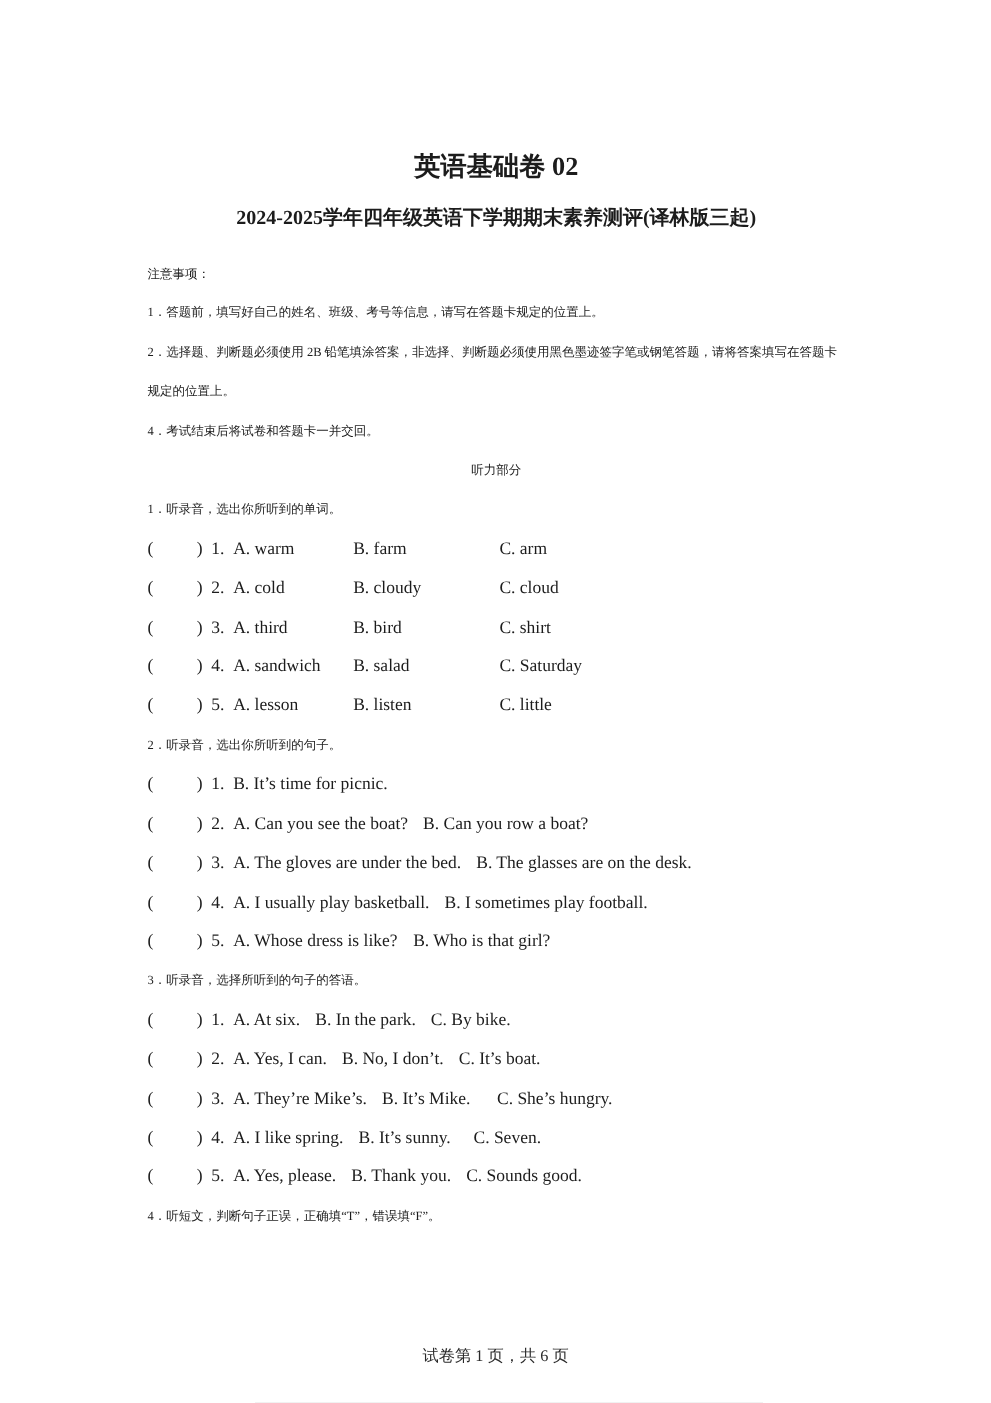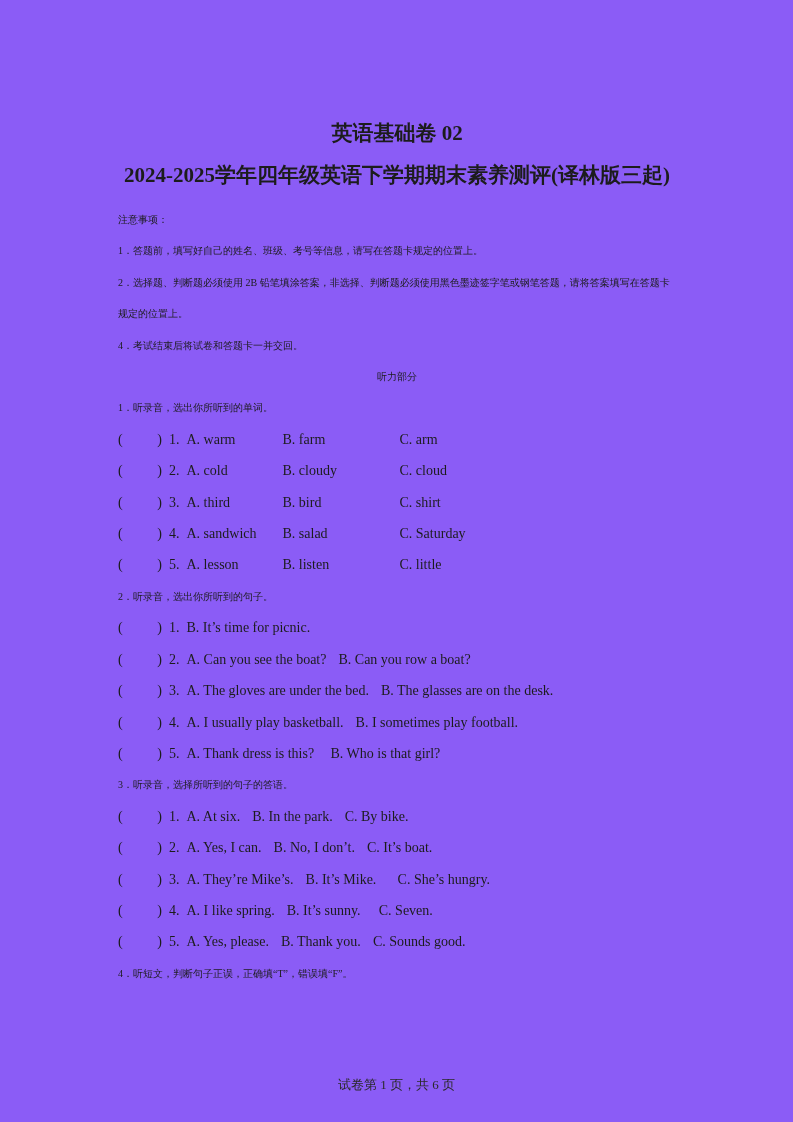--- a/index.html
+++ b/index.html
@@ -1,34 +1,34 @@
 <!DOCTYPE html>
 <html><head>
 <meta charset="utf-8">
 <style>
   html,body{margin:0;padding:0;background:#e8e8e8;}
   .page{
     position:relative;
     width:793px;height:1122px;
     margin:0 auto;
-    background:#8b5cf6;
+    background:#ffffff;
     font-family:"Liberation Serif","DejaVu Serif",serif;
     color:#1c1c1c;
     overflow:hidden;
   }
   .content{
     position:absolute;
     left:118px;top:118px;width:558px;
   }
   .doc-title{
     font-size:21px;font-weight:bold;text-align:center;
     line-height:30px;margin:0 0 12px 0;
   }
   .doc-subtitle{
-    font-size:21px;font-weight:bold;text-align:center;
+    font-size:16px;font-weight:bold;text-align:center;
     line-height:30px;margin:0 0 14px 0;white-space:nowrap;
   }
   .line{
     font-size:10px;line-height:31.4px;margin:0;
   }
   .section-heading{text-align:center;}
   .q-row{
     display:flex;align-items:baseline;
     font-size:14px;line-height:31.4px;white-space:nowrap;
   }
@@ -153,21 +153,21 @@
       <span class="qnum">4.</span>
       <span class="opt optA">A. I usually play basketball.</span>
       <span class="opt optB">B. I sometimes play football.</span>
     </div>
     <div class="q-row p2">
       <span class="paren">
           <span>(</span>
           <span>)</span>
         </span>
       <span class="qnum">5.</span>
-      <span class="opt optA">A. Thank dress is this?</span>
+      <span class="opt optA">A. Whose dress is like?</span>
       <span class="opt optB">B. Who is that girl?</span>
     </div>
 
     <p class="line">3．听录音，选择所听到的句子的答语。</p>
 
     <div class="q-row p3">
       <span class="paren">
           <span>(</span>
           <span>)</span>
         </span>

